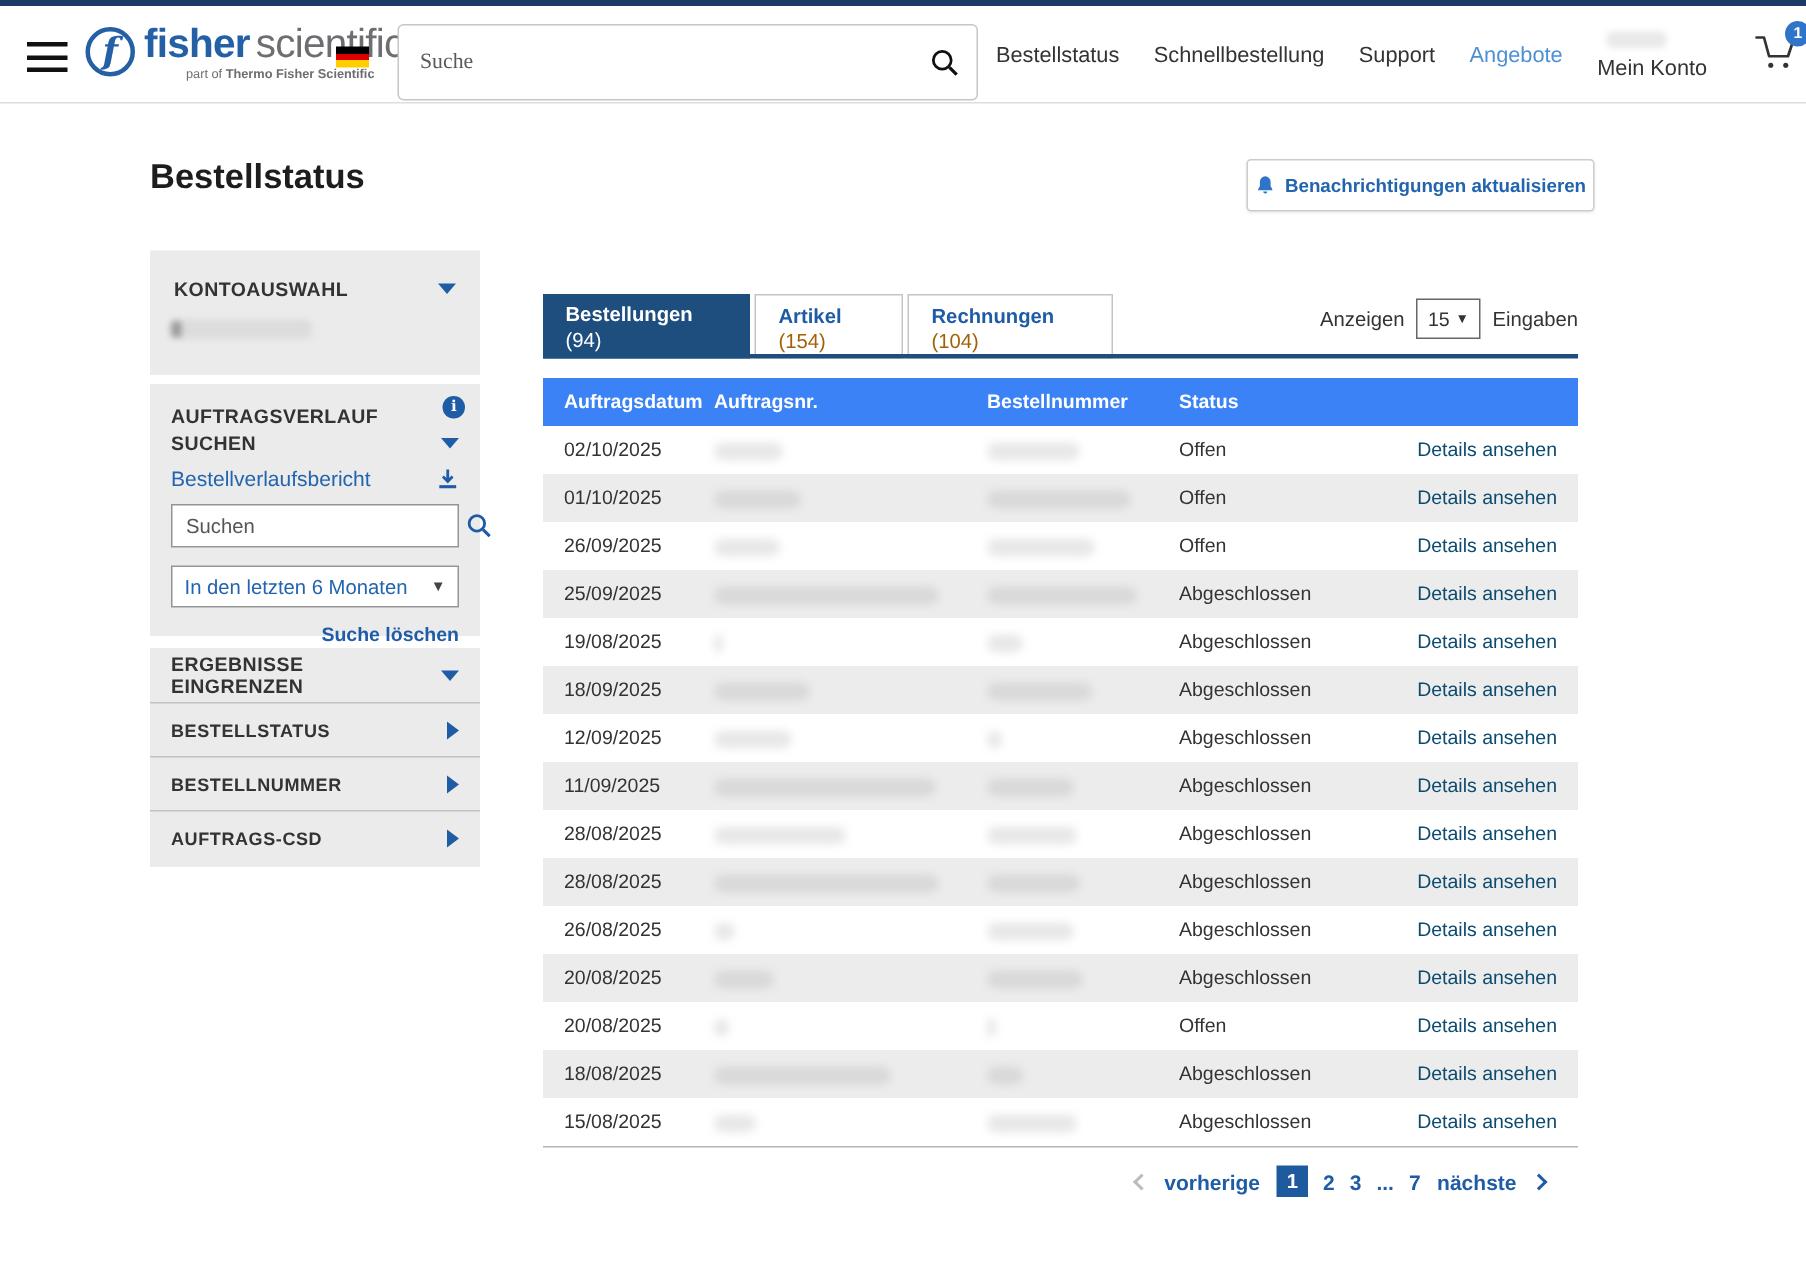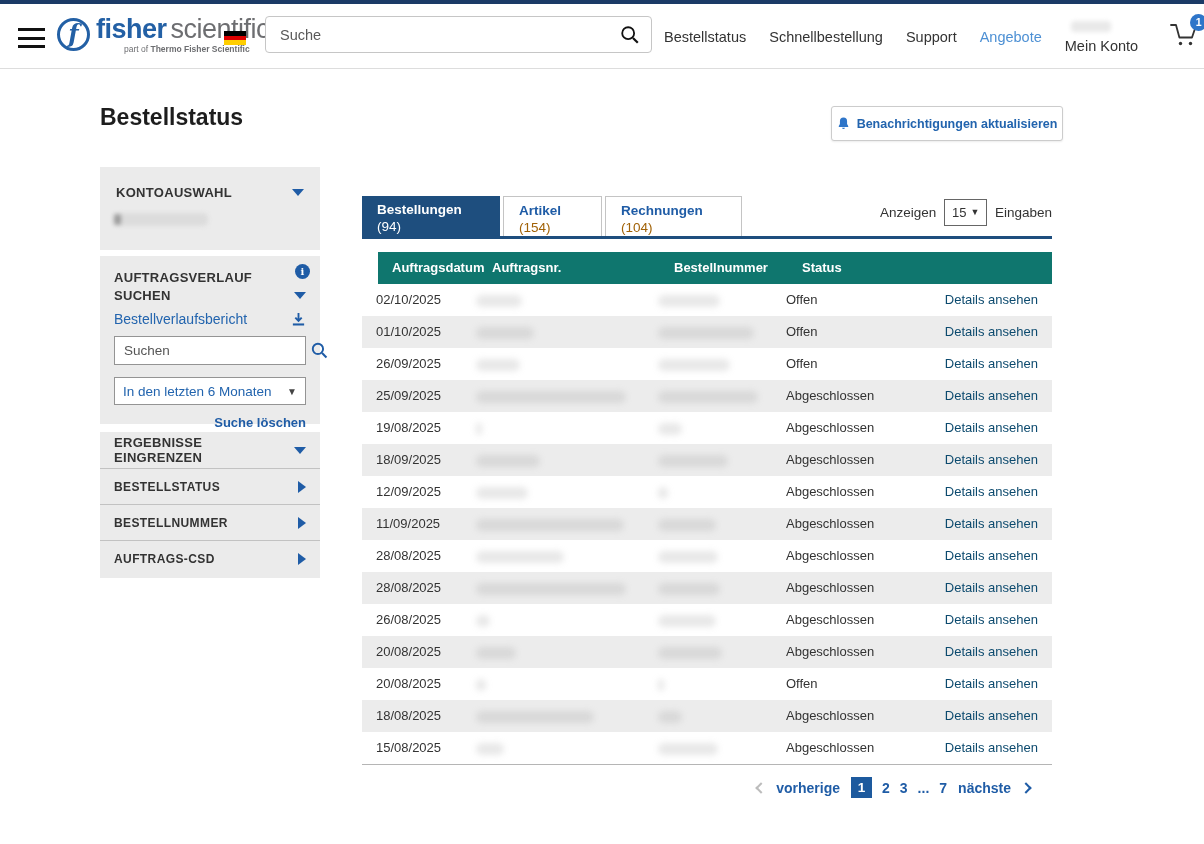--- a/index.html
+++ b/index.html
@@ -19,22 +19,22 @@
                font-size:24px; line-height:26px; text-align:center; margin-top:3px; }
   #logo-text { margin-left:6px; }
   #logo-line1 { font-size:27px; line-height:28px; }
   #logo-line1 .b { color:#2360a5; font-weight:bold; letter-spacing:-0.5px; }
   #logo-line1 .l { color:#6d6e71; font-weight:400; margin-left:4px; letter-spacing:-0.5px; }
   #logo-tagline { font-size:8.5px; color:#6d6e71; margin-top:1px; padding-left:28px; }
   #logo-tagline b { font-weight:bold; }
   #flag { left:224px; top:27px; width:22px; height:14px; }
   #flag div { height:4.66px; }
   #flag .f1 { background:#000; } #flag .f2 { background:#d00; } #flag .f3 { background:#ffce00; }
-  #search-box { left:265px; top:12px; width:387px; height:37px; border:1px solid #c6c6c6;
-                border-radius:4px; background:#fff; display:flex; align-items:center; }
+  #search-box { left:265px; top:12px; width:387px; height:51px; border:1px solid #c6c6c6;
+                border-radius:4px; background:#fff; display:flex; align-items:center;font-family:Liberation Serif, serif; }
   #search-input { flex:1; border:none; outline:none; font-size:14.5px; color:#333; padding:0 14px;
                   background:transparent; font-family:inherit; }
   #search-input::placeholder { color:#595959; }
   #search-btn { width:42px; height:100%; border:none; background:transparent; cursor:pointer;
                 display:flex; align-items:center; justify-content:center; }
   #main-nav { left:664px; top:0; height:65px; display:flex; align-items:center; gap:23px; }
   .nav-link { font-size:14.5px; color:#333; cursor:pointer; white-space:nowrap; }
   .nav-link.accent { color:#4d90d4; }
   #account-block { display:flex; flex-direction:column; align-items:flex-start; margin-top:2px; }
   #account-redacted { width:40px; height:11px; background:#e9e9e9; border-radius:4px;
@@ -103,22 +103,22 @@
   #tab-artikel { width:99px; } #tab-rechnungen { width:137px; }
   #tabs-underline { left:362px; top:236px; width:690px; height:3px; background:#1e4e7e; }
   #perpage { left:880px; top:198px; width:172px; height:28px; display:flex; align-items:center;
              justify-content:flex-end; gap:8px; font-size:13.5px; color:#333; }
   #perpage-select { width:57px; height:27px; border:1px solid #666; display:flex; align-items:center;
                     justify-content:center; gap:4px; cursor:pointer; font-size:13px; }
   #perpage-select .caret { font-size:9px; }
 
   
   #orders-table { left:362px; top:252px; width:690px; }
-  .thead { display:grid; grid-template-columns:114px 182px 128px 145px 1fr; background:#0f766e;
-           height:32px; line-height:32px; color:#fff; font-size:13px; font-weight:bold;margin-left:16px; }
+  .thead { display:grid; grid-template-columns:114px 182px 128px 145px 1fr; background:#3b82f6;
+           height:32px; line-height:32px; color:#fff; font-size:13px; font-weight:bold; }
   .thead > div:first-child { padding-left:14px; }
   .trow { display:grid; grid-template-columns:114px 182px 128px 145px 1fr; height:32px;
           line-height:32px; font-size:13px; background:#fff; align-items:center; }
   .trow.alt { background:#ececec; }
   .trow > div:first-child { padding-left:14px; }
   .trow .details { text-align:right; padding-right:14px; }
   .trow .details span { color:#0c4a6e; cursor:pointer; }
   .smudge { display:inline-block; height:12px; border-radius:6px; background:rgba(150,150,150,.22);
             filter:blur(3px); vertical-align:middle; }
   #table-bottom { border-bottom:1px solid #b5b5b5; }

